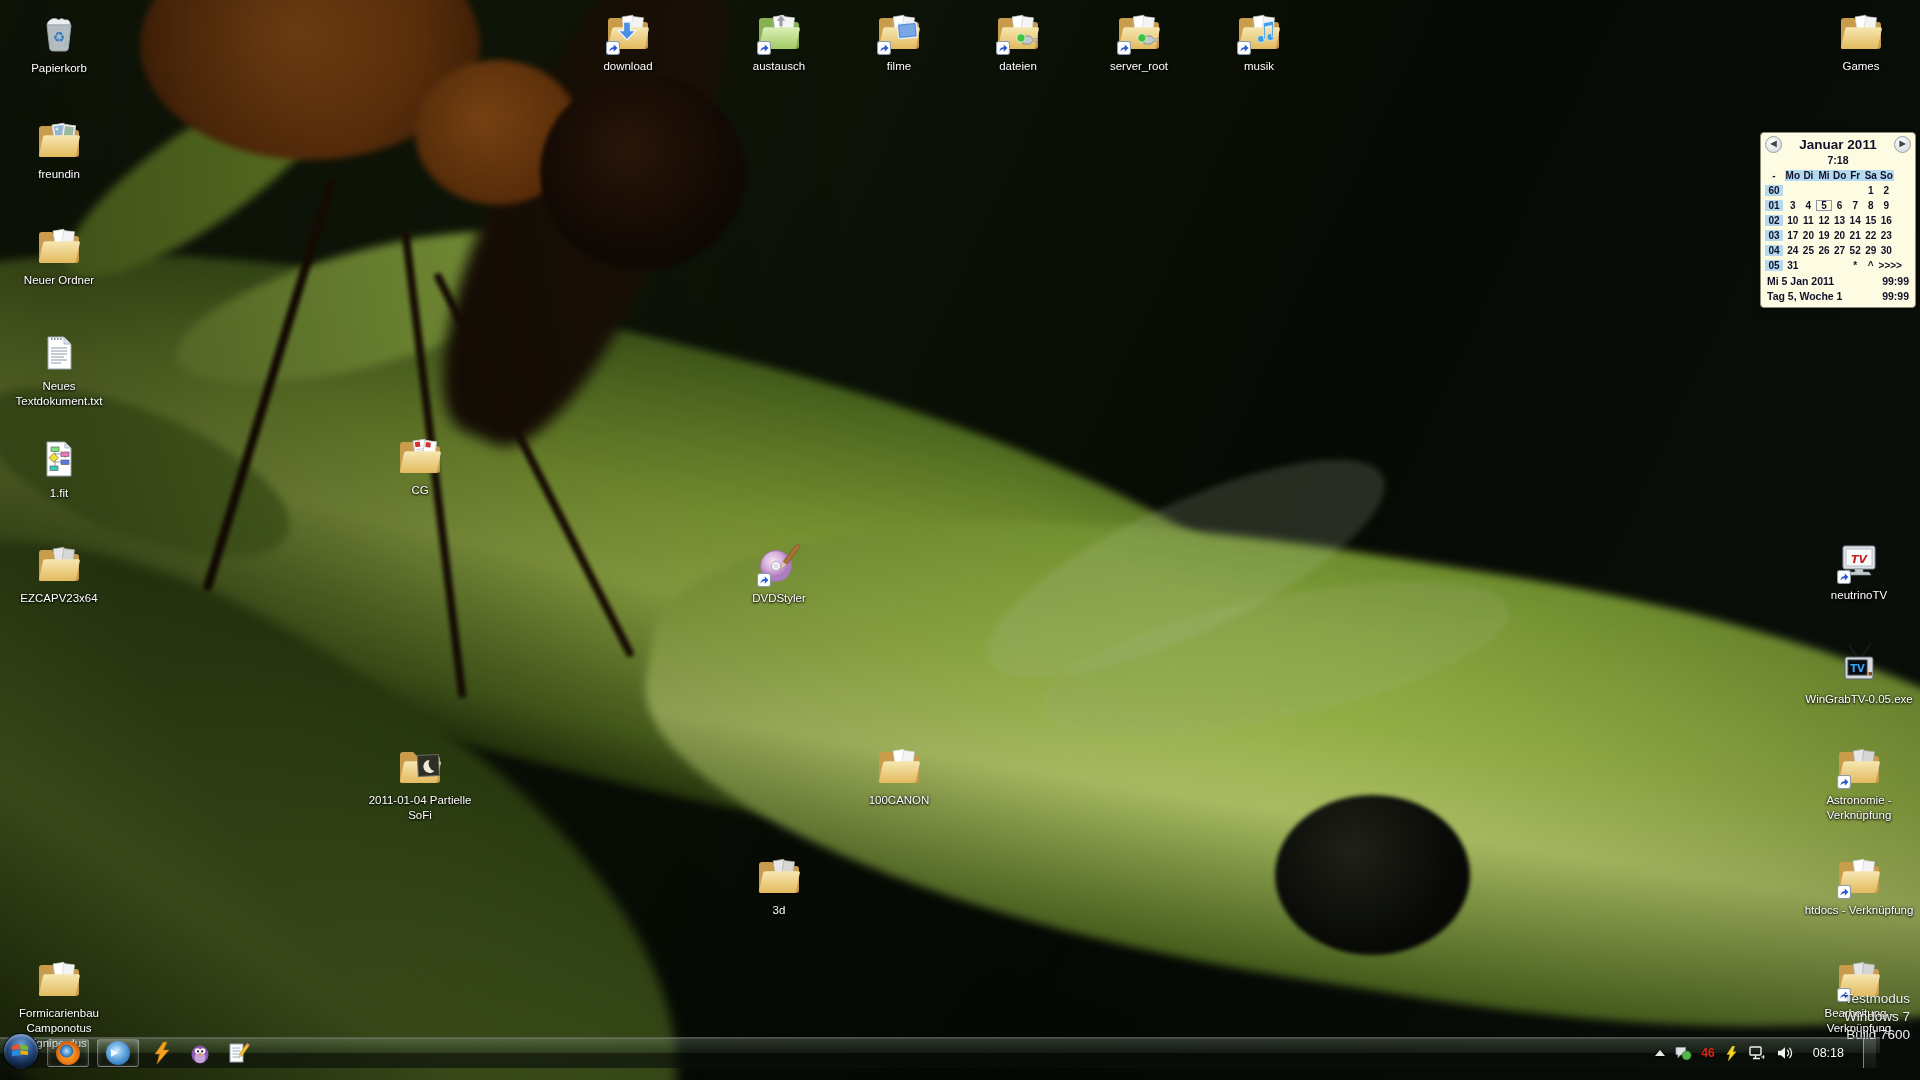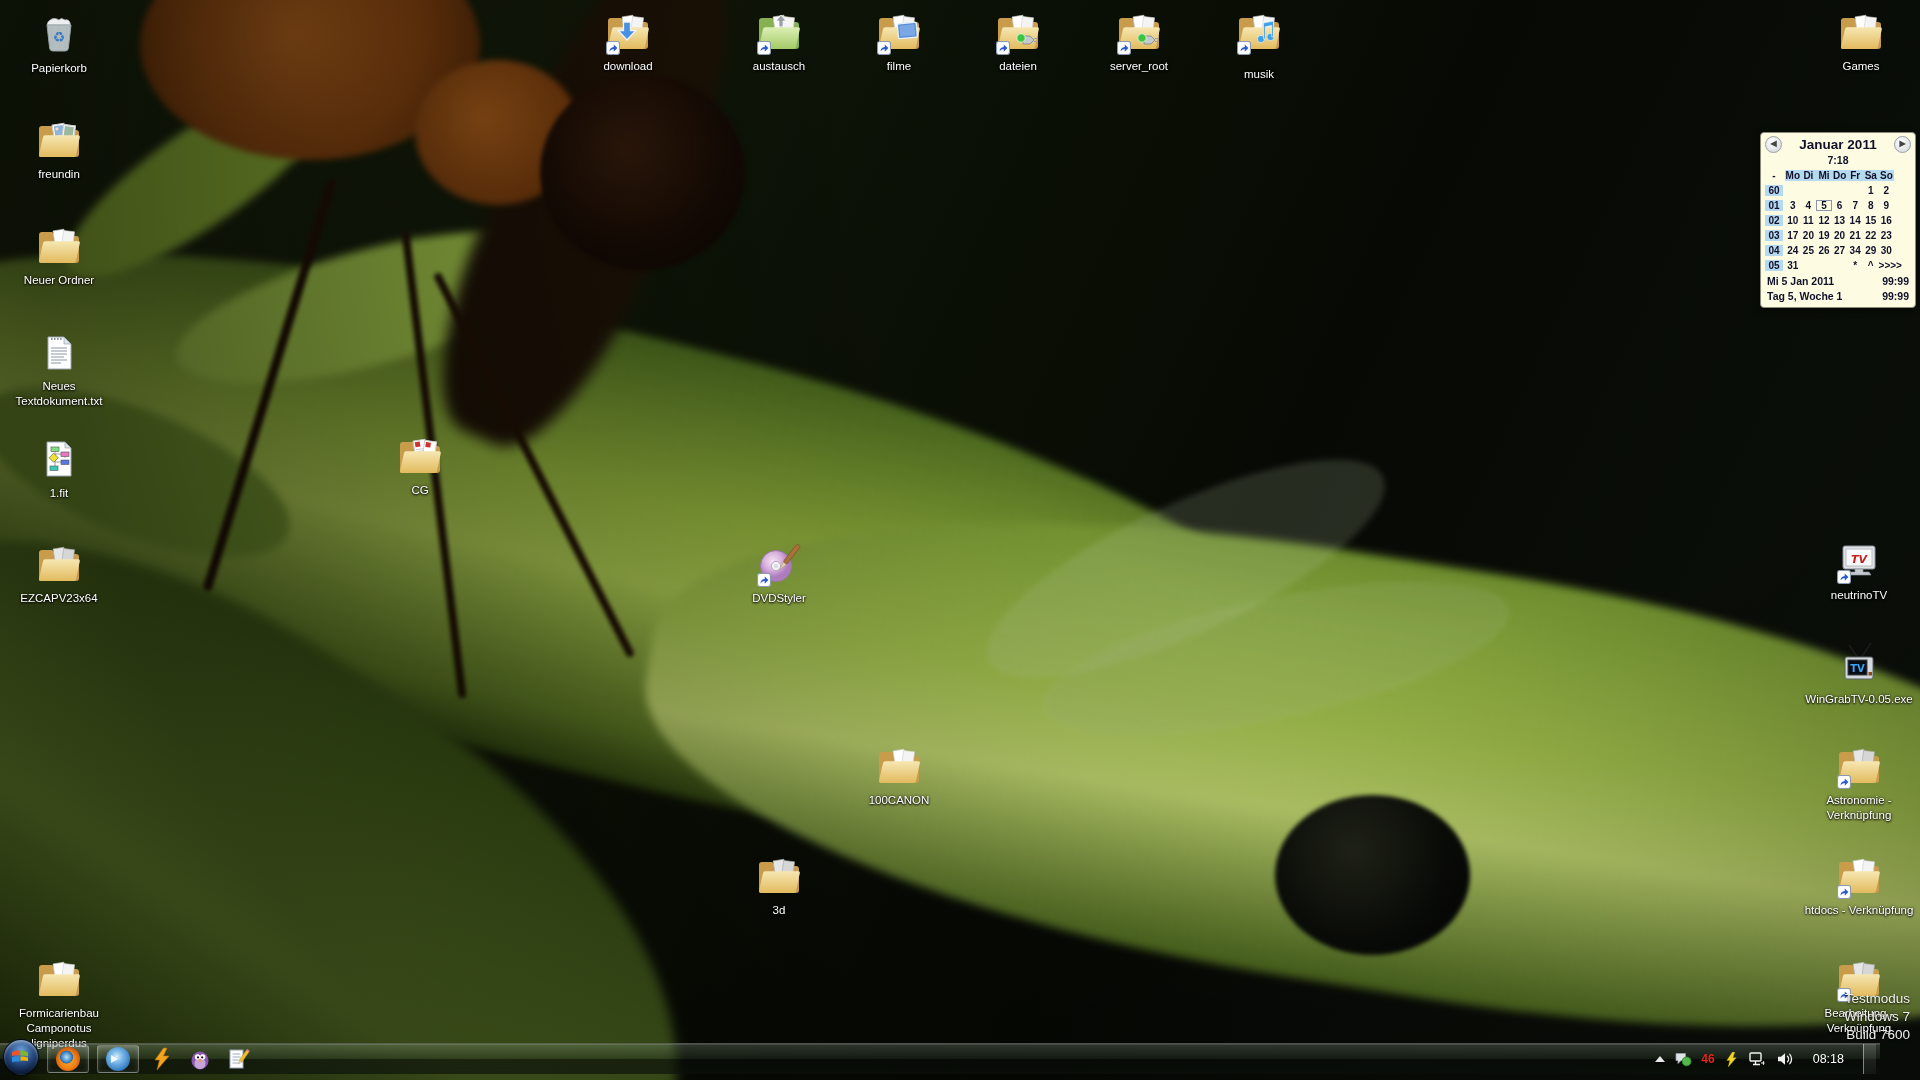--- a/index.html
+++ b/index.html
@@ -62,21 +62,21 @@
   .cal-row{display:flex;align-items:center;height:15px;font-size:10px;}
   .cal-cell{width:15.6px;text-align:center;white-space:nowrap;}
   .cal-wk{width:18px;margin-right:2px;text-align:center;}
   .hl{background:#b5d9ef;}
   .cal-sel{outline:1px solid #8a96a8;outline-offset:-1px;}
   .cal-foot{display:flex;justify-content:space-between;font-size:10.5px;height:15px;align-items:center;padding:0 2px;}
   
   #watermark{position:absolute;right:10px;bottom:36px;text-align:right;color:#f0f0f0;
     font-size:13.5px;line-height:18px;text-shadow:0 1px 2px rgba(0,0,0,.9);}
   
-  #taskbar{position:absolute;left:0;bottom:6px;width:1880px;height:30px;
+  #taskbar{position:absolute;left:0;bottom:12px;width:1880px;height:30px;
     background:linear-gradient(180deg,rgba(150,170,150,.28) 0%,rgba(40,55,40,.42) 48%,rgba(8,12,8,.62) 52%,rgba(10,16,10,.68) 100%);
     border-top:1px solid rgba(255,255,255,.28);box-shadow:inset 0 1px 0 rgba(255,255,255,.12);
     display:flex;align-items:center;}
   #startorb{position:relative;width:34px;height:34px;margin:-5px 4px 0 3px;border-radius:50%;cursor:pointer;
     background:radial-gradient(circle at 50% 30%,#6a9fd8 0%,#274a80 45%,#0d1f3c 75%,#081428 100%);
     border:1px solid rgba(0,0,0,.65);box-shadow:inset 0 2px 3px rgba(255,255,255,.45),0 1px 2px rgba(0,0,0,.5);}
   #startorb svg{position:absolute;left:6px;top:6px;width:20px;height:20px;}
   .tb-btn{width:40px;height:26px;margin:0 4px;border-radius:3px;display:flex;align-items:center;justify-content:center;cursor:pointer;
     border:1px solid rgba(255,255,255,.32);
     background:linear-gradient(180deg,rgba(255,255,255,.22),rgba(255,255,255,.06) 48%,rgba(0,0,0,.14));
@@ -411,21 +411,21 @@
           <svg viewBox="0 0 13 13">
             <rect x="0.5" y="0.5" width="12" height="12" rx="2" fill="#fff" stroke="#8a9ab0"></rect>
             <path d="M3.2 9.8q.3-3.9 4-4.3V3.2L10.6 6.4 7.2 9.9V7.4q-2.7.3-4 2.4z" fill="#2a5ad0"></path>
           </svg>
         </span>
     </span>
     <span class="dlabel">
         <div>server_root</div>
       </span>
   </div>
-    <div class="desk-icon" style="left: 1189px; top: 8px; gap: 8px;">
+    <div class="desk-icon" style="left: 1189px; top: 8px;">
     <span class="art">
         <svg viewBox="0 0 48 48">
           <defs>
             <linearGradient id="fgf" x1="0" y1="0" x2="0" y2="1">
               <stop offset="0" stop-color="#f6e7b2"></stop>
               <stop offset="1" stop-color="#e2ba5e"></stop>
             </linearGradient>
           </defs>
           <path d="M4 13q0-3 3-3h10l4 4h20q3 0 3 3v21q0 3-3 3H7q-3 0-3-3z" fill="#c99c4c"></path>
           <g stroke="#cfcfcf" stroke-width=".6">
@@ -520,20 +520,43 @@
         </svg>
       <span class="sc" style="display: block;">
           <svg viewBox="0 0 13 13">
             <rect x="0.5" y="0.5" width="12" height="12" rx="2" fill="#fff" stroke="#8a9ab0"></rect>
             <path d="M3.2 9.8q.3-3.9 4-4.3V3.2L10.6 6.4 7.2 9.9V7.4q-2.7.3-4 2.4z" fill="#2a5ad0"></path>
           </svg>
         </span>
     </span>
     <span class="dlabel">
         <div>DVDStyler</div>
+      </span>
+  </div>
+    <div class="desk-icon" style="left: 350px; top: 742px;">
+    <span class="art">
+        <svg viewBox="0 0 48 48">
+          <defs>
+            <linearGradient id="fgj" x1="0" y1="0" x2="0" y2="1">
+              <stop offset="0" stop-color="#f6e7b2"></stop>
+              <stop offset="1" stop-color="#e2ba5e"></stop>
+            </linearGradient>
+          </defs>
+          <path d="M4 13q0-3 3-3h10l4 4h20q3 0 3 3v21q0 3-3 3H7q-3 0-3-3z" fill="#c99c4c"></path>
+          <path d="M4 39 8 21q.4-1.8 2.2-1.8h33q2 0 1.6 2L41 39q-.4 2-2.4 2H6q-2.4 0-2-2z" fill="url(#fgj)"></path>
+          <g transform="rotate(-3 32 26)">
+            <rect x="22" y="13" width="21" height="21" fill="#2e2d26" stroke="#6a6a60"></rect>
+            <path d="M34 18a6.5 6.5 0 1 0 4.2 11.4A7.8 7.8 0 0 1 34 18z" fill="#efe9d8"></path>
+          </g>
+        </svg>
+
+    </span>
+    <span class="dlabel">
+        <div>2011-01-04 Partielle</div>
+        <div>SoFi</div>
       </span>
   </div>
     <div class="desk-icon" style="left: 829px; top: 742px;">
     <span class="art">
         <svg viewBox="0 0 48 48">
           <defs>
             <linearGradient id="fga" x1="0" y1="0" x2="0" y2="1">
               <stop offset="0" stop-color="#f6e7b2"></stop>
               <stop offset="1" stop-color="#e2ba5e"></stop>
             </linearGradient>
@@ -749,21 +772,21 @@
         <span class="cal-cell">21</span>
         <span class="cal-cell">22</span>
         <span class="cal-cell">23</span>
       </div>
       <div class="cal-row">
         <span class="cal-wk hl">04</span>
         <span class="cal-cell">24</span>
         <span class="cal-cell">25</span>
         <span class="cal-cell">26</span>
         <span class="cal-cell">27</span>
-        <span class="cal-cell">34</span>
+        <span class="cal-cell">52</span>
         <span class="cal-cell">29</span>
         <span class="cal-cell">30</span>
       </div>
       <div class="cal-row">
         <span class="cal-wk hl">05</span>
         <span class="cal-cell">31</span>
         <span class="cal-cell"></span>
         <span class="cal-cell"></span>
         <span class="cal-cell"></span>
         <span class="cal-cell">*</span>

